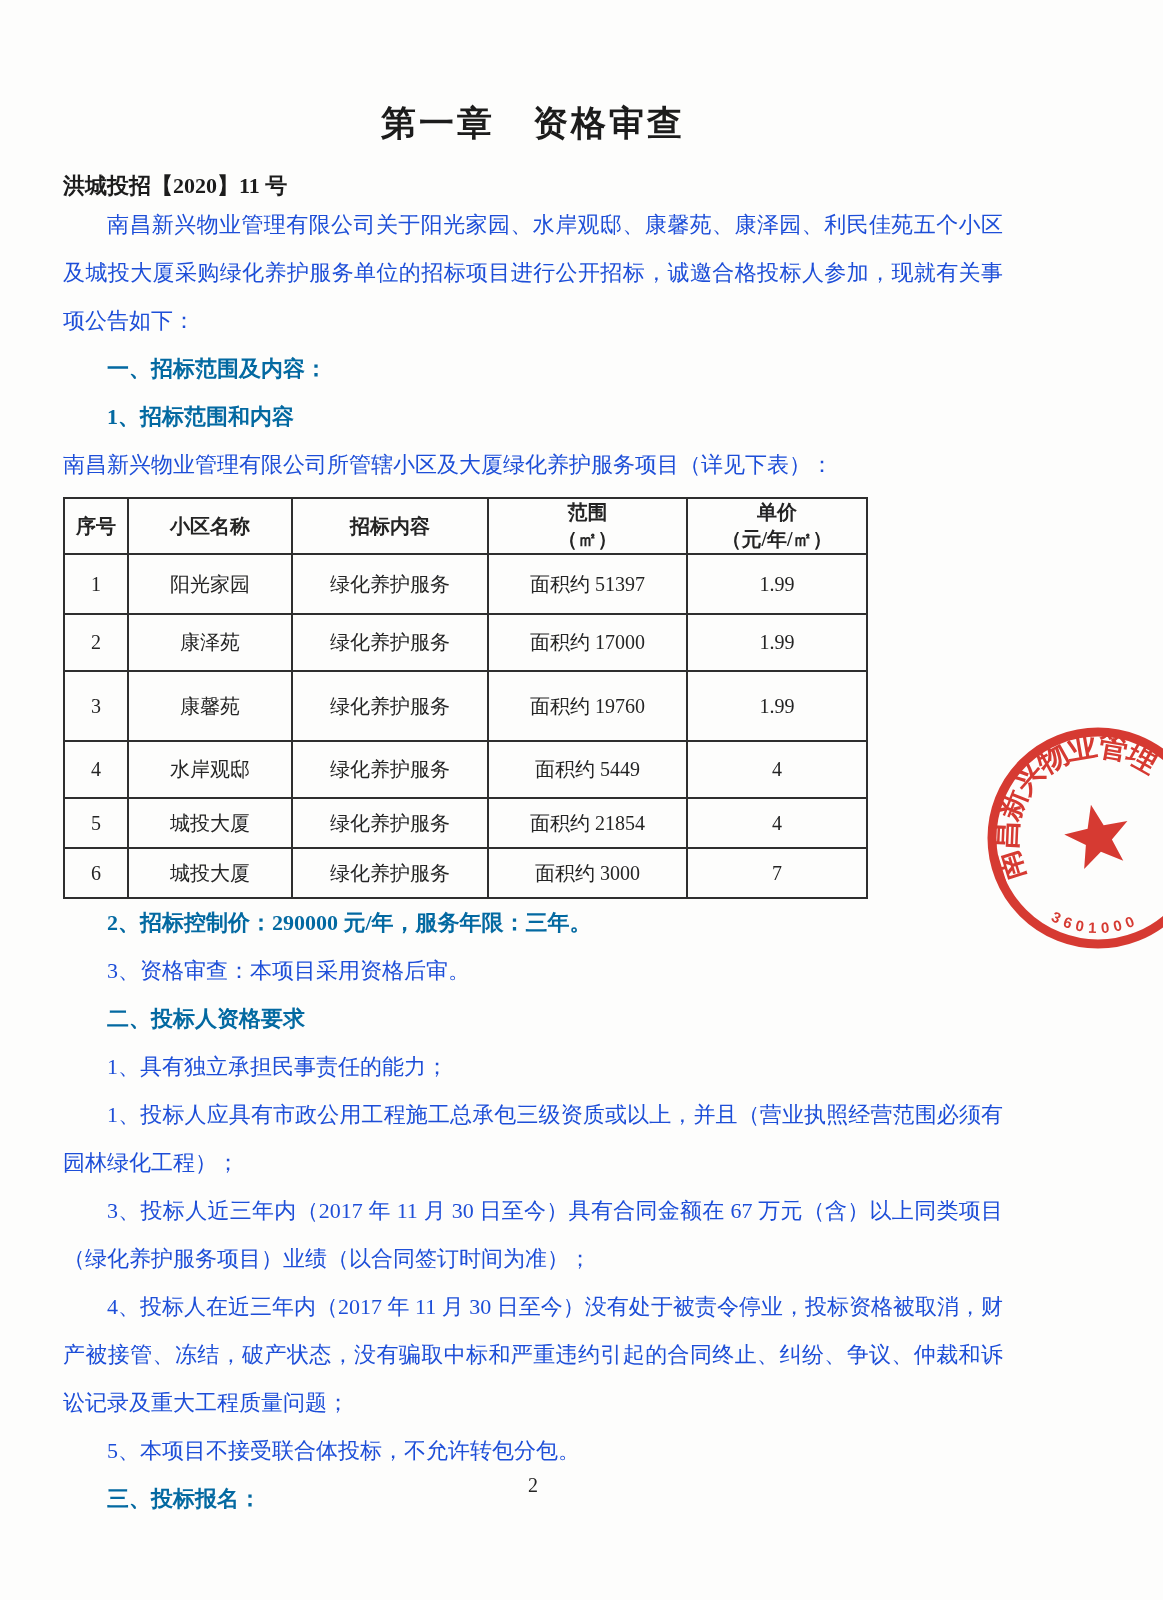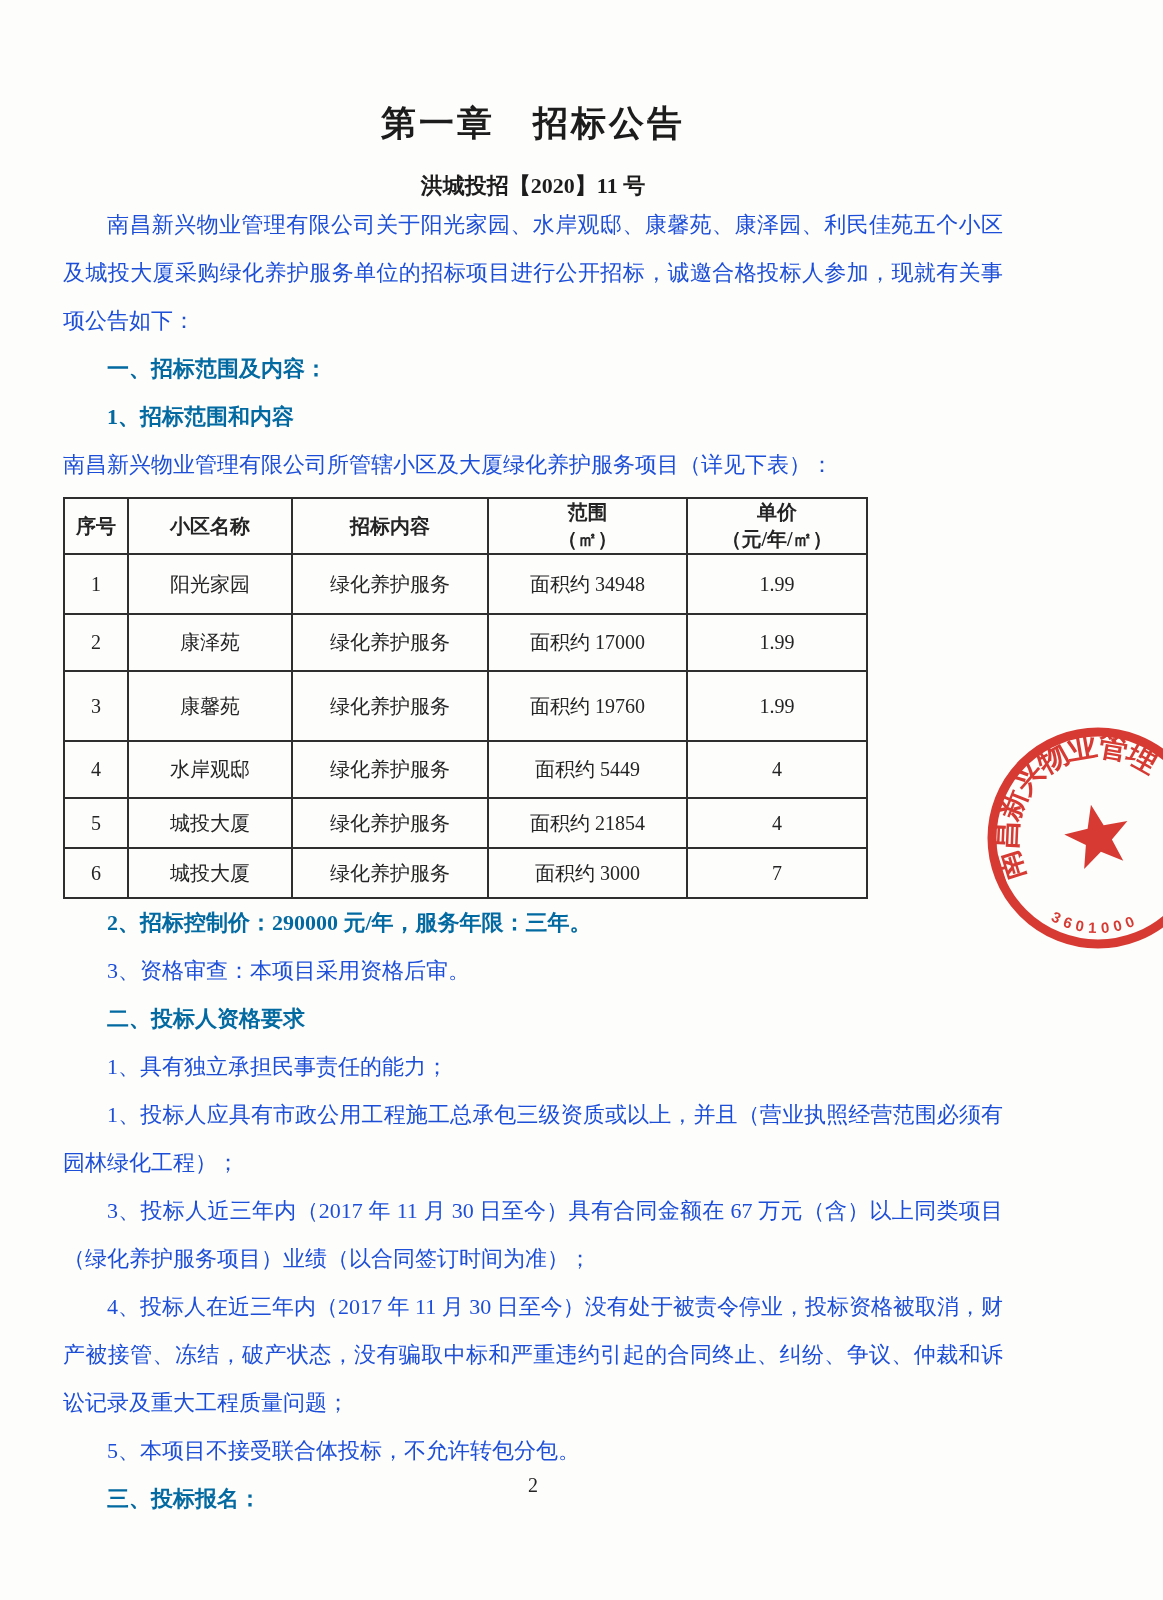--- a/index.html
+++ b/index.html
@@ -22,21 +22,20 @@
     font-size:35px;
     font-weight:bold;
     text-align:center;
     letter-spacing:3px;
     color:#1c1c1c;
   }
   .doc-number{
     margin-top:24px;
     font-size:22px;
     font-weight:bold;
-    text-align:center;
     color:#1c1c1c;
   }
   p.body-line{
     margin:0;
     font-size:22px;
     line-height:48px;
     text-align:justify;
     color:#1d4ed8;
   }
   p.indent{ text-indent:2em; }
@@ -94,21 +93,21 @@
     font-weight:bold;
     fill:#d2261d;
   }
 </style>
 </head>
 <body>
 
 <div class="page">
   <div class="content">
 
-    <h1 class="chapter-title">第一章　招标公告</h1>
+    <h1 class="chapter-title">第一章　资格审查</h1>
 
     <div class="doc-number">洪城投招【2020】11 号</div>
 
     <p class="body-line indent intro">南昌新兴物业管理有限公司关于阳光家园、水岸观邸、康馨苑、康泽园、利民佳苑五个小区及城投大厦采购绿化养护服务单位的招标项目进行公开招标，诚邀合格投标人参加，现就有关事项公告如下：</p>
 
     <p class="body-line indent bold heading-line">一、招标范围及内容：</p>
 
     <p class="body-line indent bold heading-line">1、招标范围和内容</p>
 
     <p class="body-line lead">南昌新兴物业管理有限公司所管辖小区及大厦绿化养护服务项目（详见下表）：</p>
@@ -130,21 +129,21 @@
 （㎡）</th>
           <th>单价
 （元/年/㎡）</th>
         </tr>
       </thead>
       <tbody>
         <tr>
           <td>1</td>
           <td>阳光家园</td>
           <td>绿化养护服务</td>
-          <td>面积约 34948</td>
+          <td>面积约 51397</td>
           <td>1.99</td>
         </tr>
         <tr>
           <td>2</td>
           <td>康泽苑</td>
           <td>绿化养护服务</td>
           <td>面积约 17000</td>
           <td>1.99</td>
         </tr>
         <tr>

